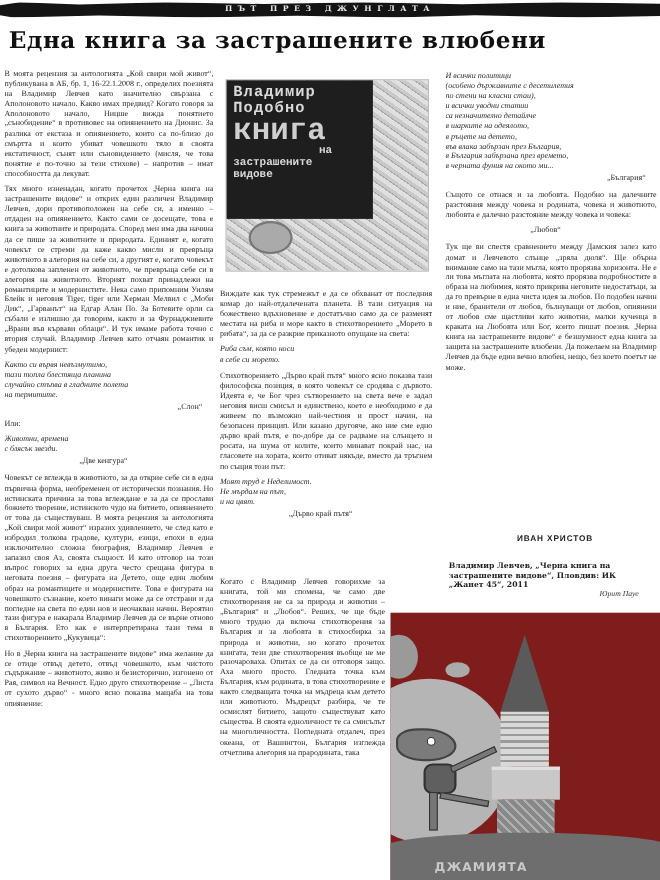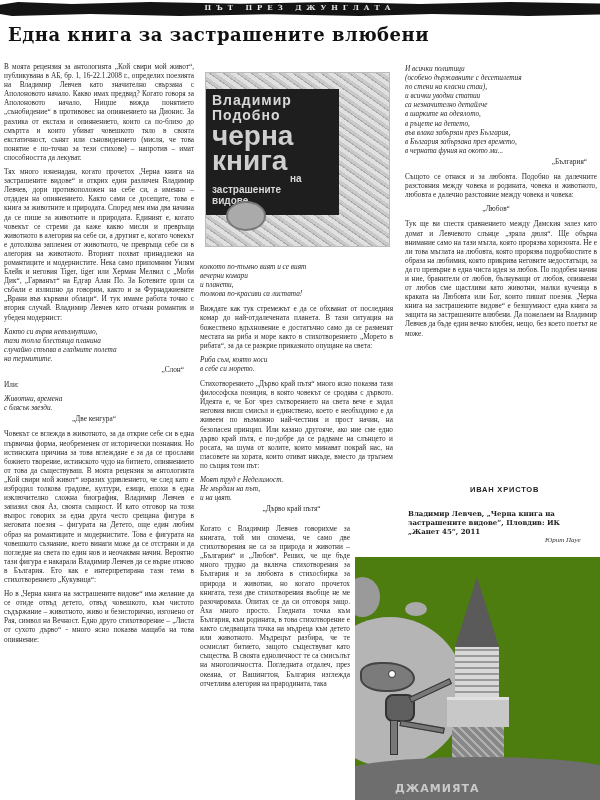--- a/index.html
+++ b/index.html
@@ -11,42 +11,42 @@
       background: #141414;
       clip-path: polygon(0 20%, 3% 0, 12% 15%, 25% 0, 40% 12%, 55% 0, 70% 14%, 85% 0, 100% 10%, 100% 90%, 88% 100%, 72% 85%, 60% 100%, 45% 88%, 30% 100%, 15% 86%, 2% 100%, 0 85%);
     }
     .banner-text {
       position: absolute; left: 0; top: 3px; width: 600px; text-align: center;
       font-family: "DejaVu Serif", serif; font-size: 7px; font-weight: bold;
       letter-spacing: 5px; color: #e8e8e8;
     }
     .headline {
       position: absolute; left: 8px; top: 24px; width: 590px;
-      font-family: "DejaVu Serif", serif; font-weight: bold; font-size: 18px;
+      font-family: "DejaVu Serif", serif; font-weight: bold; font-size: 21px;
       letter-spacing: 0.5px; color: #111;
     }
 
     .col { position: absolute; font-size: 7.3px; line-height: 9.1px; text-align: justify; color: #2a2a2a; overflow: hidden; }
     .col p { margin-bottom: 5px; }
     .col .verse { font-style: italic; margin-bottom: 2px; white-space: pre-line; text-align: left; }
     .col .verse-title { text-align: right; margin-bottom: 6px; padding-right: 10px; }
     .col .verse-title.center { text-align: center; }
     .col1 { left: 4px; top: 62px; width: 190px; height: 738px; }
     .col2a { left: 200px; top: 262px; width: 193px; height: 262px; }
     .col2b { left: 200px; top: 524px; width: 150px; height: 276px; }
     .col3 { left: 405px; top: 64px; width: 192px; height: 395px; }
 
     .book-cover {
       position: absolute; left: 205px; top: 72px; width: 185px; height: 175px;
       background: repeating-linear-gradient(35deg, #c9c9c9 0 3px, #e0e0e0 3px 7px, #a9a9a9 7px 8px);
       border: 1px solid #bbb;
     }
     .book-cover .dark {
-      position: absolute; left: 0; top: 16px; width: 133px; height: 126px; background: #1e1e1e;
-      padding: 4px 6px; color: #d8d8d8; font-family: Liberation Sans, sans-serif;
+      position: absolute; left: 0; top: 0; width: 133px; height: 126px; background: #1e1e1e;
+      padding: 4px 6px; color: #d8d8d8; font-family: Liberation Mono, monospace;
     }
     .book-cover .author1 { font-size: 14px; font-weight: bold; line-height: 15px; letter-spacing: 1px; }
     .book-cover .author2 { font-size: 14px; font-weight: bold; line-height: 15px; letter-spacing: 1px; }
     .book-cover .big1, .book-cover .big2 { font-size: 28px; font-weight: bold; line-height: 25px; color: #cfcfcf; }
     .book-cover .small { font-size: 10px; line-height: 11px; font-weight: bold; }
     .book-cover .small.na { padding-left: 78px; }
     .book-cover .art1 {
       position: absolute; left: 20px; top: 128px; width: 40px; height: 30px; border-radius: 50%;
       border: 2px solid #777; background: #aaa;
     }
@@ -58,21 +58,21 @@
     .credit {
       position: absolute; left: 408px; top: 509px; width: 170px; font-family: "DejaVu Serif", serif;
       font-size: 7px; line-height: 9px; font-weight: bold; color: #222;
     }
     .caption {
       position: absolute; left: 545px; top: 536px; font-size: 7px; font-style: italic; color: #333;
     }
 
     .illustration {
       position: absolute; left: 355px; top: 557px; width: 245px; height: 243px;
-      background: #4d7c0f; overflow: hidden;
+      background: #7f1d1d; overflow: hidden;
     }
     .illustration .sun { position: absolute; left: -40px; top: 60px; width: 150px; height: 150px; border-radius: 50%; background: #b5b5b5; }
     .illustration .sun2 { position: absolute; left: 50px; top: 45px; width: 22px; height: 14px; border-radius: 50%; background: #aaa; }
     .illustration .sun3 { position: absolute; left: -10px; top: 20px; width: 35px; height: 40px; border-radius: 50%; background: #9a9a9a; }
     .illustration .spire { position: absolute; left: 100px; top: 20px; width: 0; height: 0;
       border-left: 22px solid transparent; border-right: 22px solid transparent; border-bottom: 70px solid #5a5a5a; }
     .illustration .tower { position: absolute; left: 100px; top: 90px; width: 44px; height: 50px;
       background: repeating-linear-gradient(0deg, #d8d8d8 0 4px, #9a9a9a 4px 6px); }
     .illustration .balcony { position: absolute; left: 92px; top: 140px; width: 62px; height: 30px; background: #c8c8c8; border-top: 3px solid #e0e0e0; }
     .illustration .lattice { position: absolute; left: 97px; top: 170px; width: 52px; height: 45px;
@@ -111,34 +111,29 @@
 с блясък звезди.</div>
   <div class="verse-title center">„Две кенгура“</div>
   <p>Човекът се вглежда в животното, за да открие себе си в една първична форма, необременен от исторически познания. Но истинската причина за това вглеждане е за да се прослави божието творение, истинското чудо на битието, опиянението от това да съществуваш. В моята рецензия за антологията „Кой свири мой живот“ изразих удивлението, че след като е избродил толкова градове, култури, езици, епохи в една изключително сложна биография, Владимир Левчев е запазил своя Аз, своята същност. И като отговор на този въпрос говорих за една друга често срещана фигура в неговата поезия – фигурата на Детето, още един любим образ на романтиците и модернистите. Това е фигурата на човешкото съзнание, което винаги може да се отстрани и да погледне на света по един нов и неочакван начин. Вероятно тази фигура е накарала Владимир Левчев да се върне отново в България. Ето как е интерпретирана тази тема в стихотворението „Кукувица“:</p>
   <p style="margin-top:5px">Но в „Черна книга на застрашените видове“ има желание да се отиде отвъд детето, отвъд човешкото, към чистото съдържание – животното, живо и безисторично, изгонено от Рая, символ на Вечност. Едно друго стихотворение – „Листа от сухото дърво“ - много ясно показва мащаба на това опиянение:</p>
 </div>
 
 <div class="book-cover">
   <div class="dark">
     <div class="author1">Владимир</div>
     <div class="author2">Подобно</div>
-    <div class="big1">черна</div>
     <div class="big2">книга</div>
     <div class="small na">на</div>
     <div class="small">застрашените</div>
     <div class="small">видове</div>
   </div>
   <div class="art1"></div>
 </div>
 
 <div class="col col2a">
-  <div class="verse" style="margin-bottom:6px">колкото по-тъмно вият и се вият
-вечерни комари
-и планети,
-толкова по-красиви са листата!</div>
   <p>Виждате как тук стремежът е да се обхванат от последния комар до най-отдалечената планета. В тази ситуация на божествено вдъхновение е достатъчно само да се разменят местата на риба и море както в стихотворението „Морето в рибата“, за да се разкрие приказното опущане на света:</p>
   <div class="verse" style="margin-bottom:6px">Риба съм, която носи
 в себе си морето.</div>
   <p>Стихотворението „Дърво край пътя“ много ясно показва тази философска позиция, в която човекът се сродява с дървото. Идеята е, че Бог чрез сътворението на света вече е задал неговия висш смисъл и единствено, което е необходимо е да живеем по възможно най-честния и прост начин, на безопасен принцип. Или казано другояче, ако ние сме едно дърво край пътя, е по-добре да се радваме на слънцето и росата, на шума от колите, които минават покрай нас, на гласовете на хората, които отиват някъде, вместо да тръгнем по същия този път:</p>
   <div class="verse">Моят труд е Неделимост.
 Не мърдам на път,
 и на цвят.</div>
   <div class="verse-title center">„Дърво край пътя“</div>
 </div>
 

